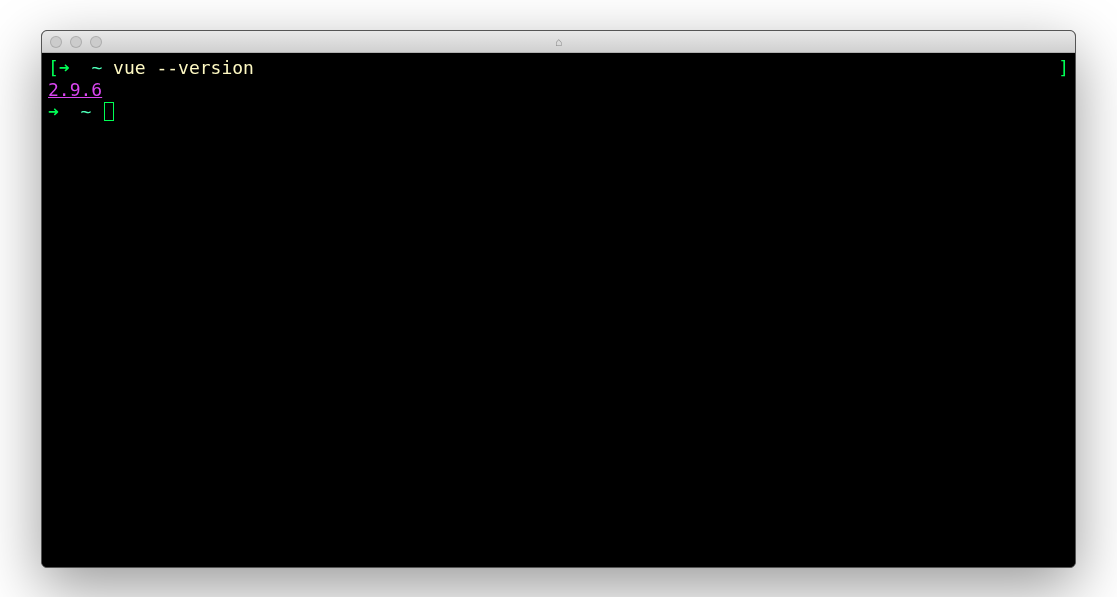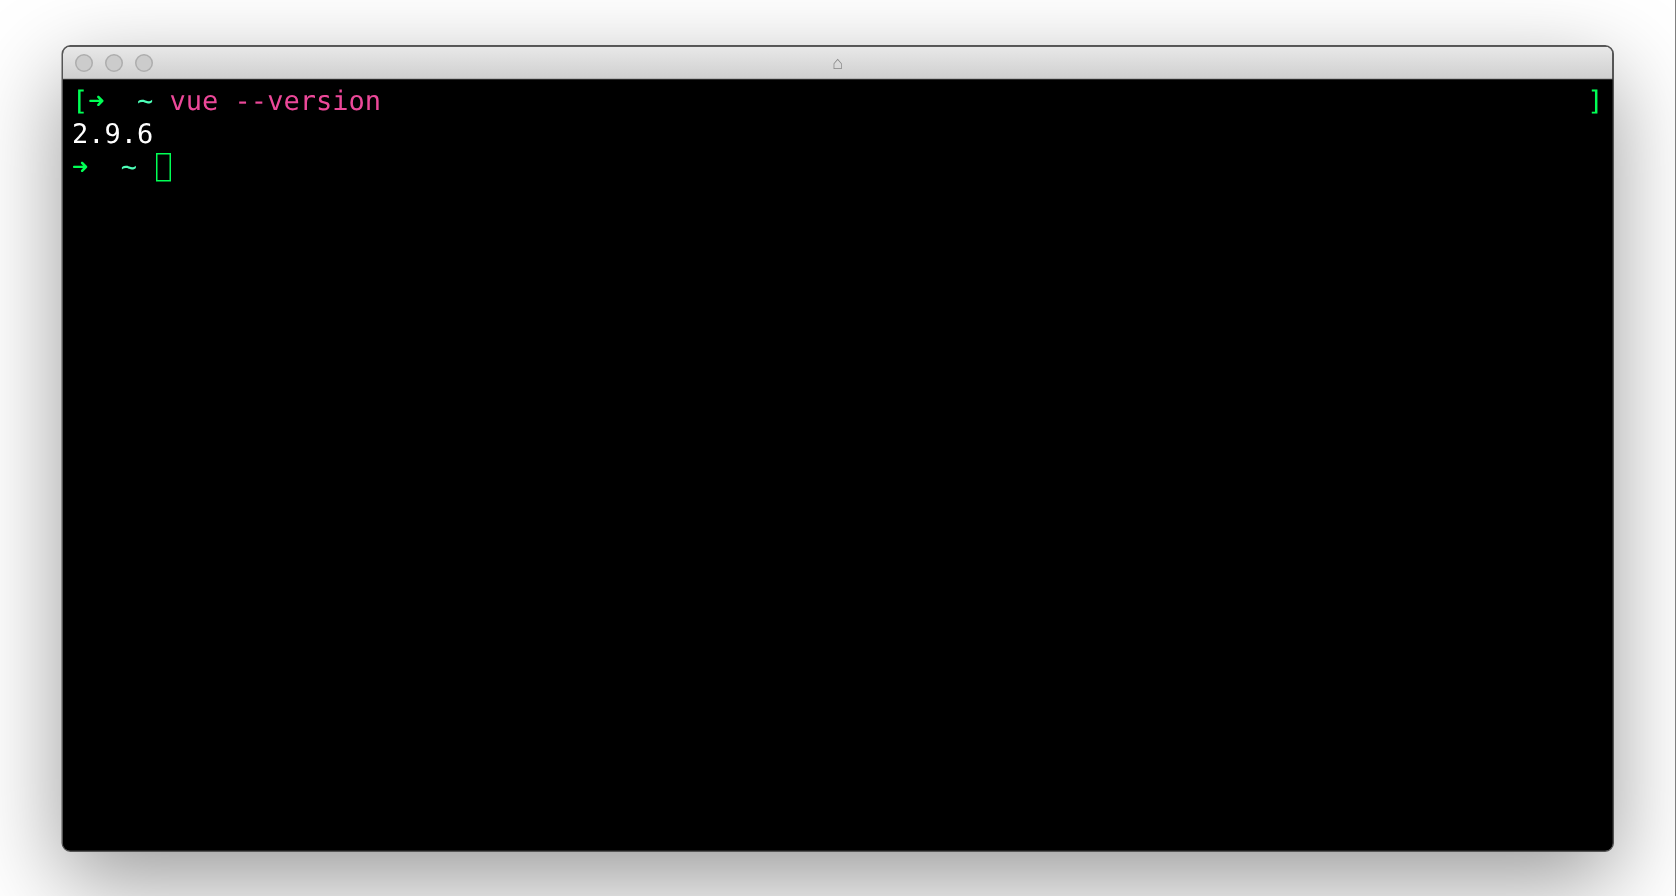--- a/index.html
+++ b/index.html
@@ -79,24 +79,25 @@
       color: #00ff55;
     }
     .arrow {
       color: #00ff55;
       font-weight: bold;
     }
     .tilde {
       color: #4dffb8;
     }
     .cmd {
-      color: #ec4899;
+      color: #fef9c3;
     }
     .output {
-      color: #ffffff;
+      color: #d946ef;
+      text-decoration: underline;
     }
     .right-bracket {
       position: absolute;
       right: 6px;
       top: 4px;
       color: #00ff55;
     }
     .cursor {
       display: inline-block;
       width: 10px;

